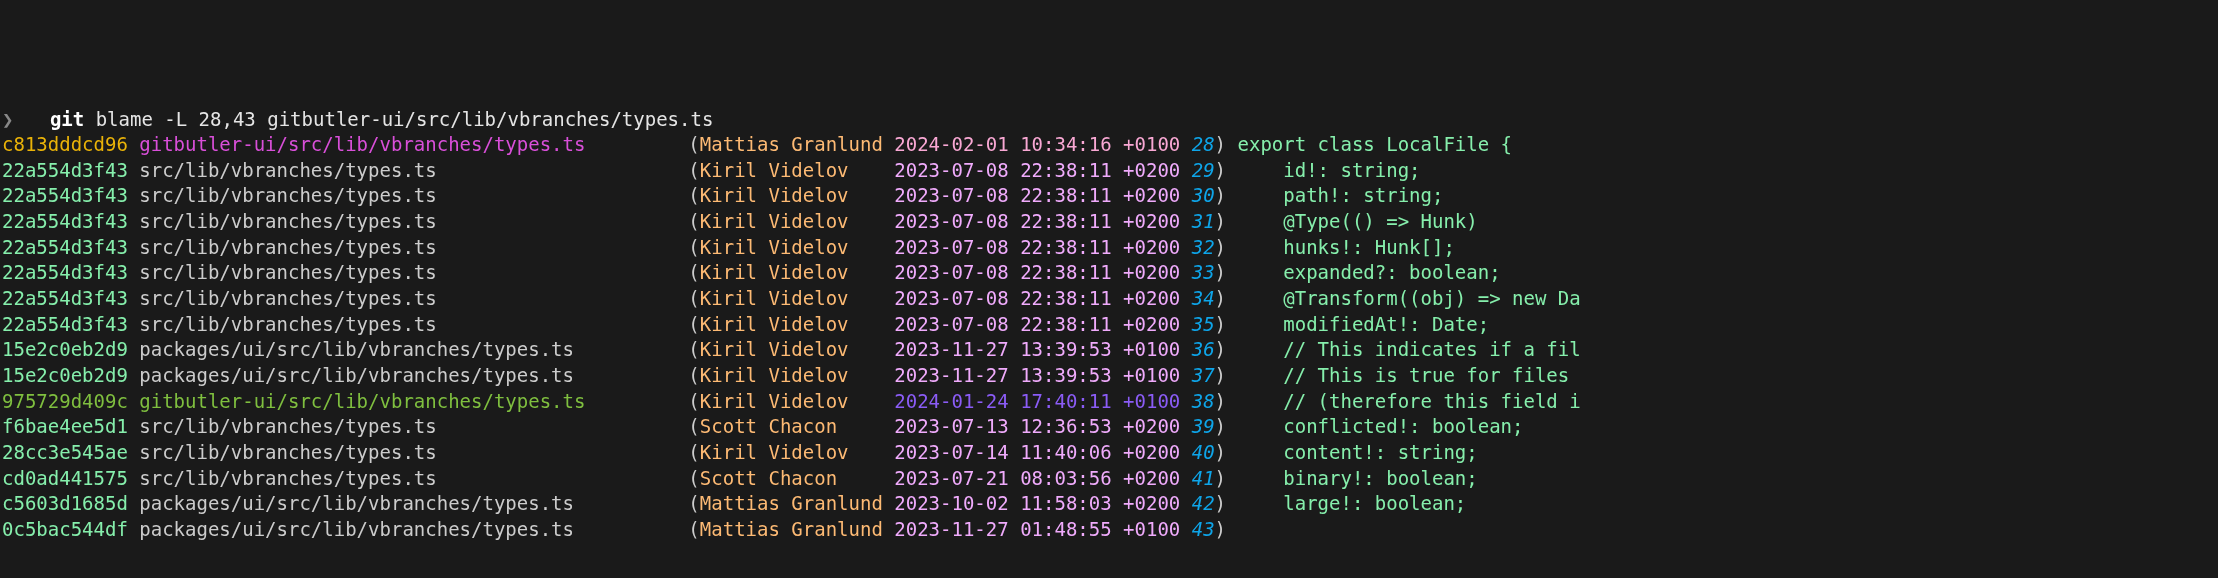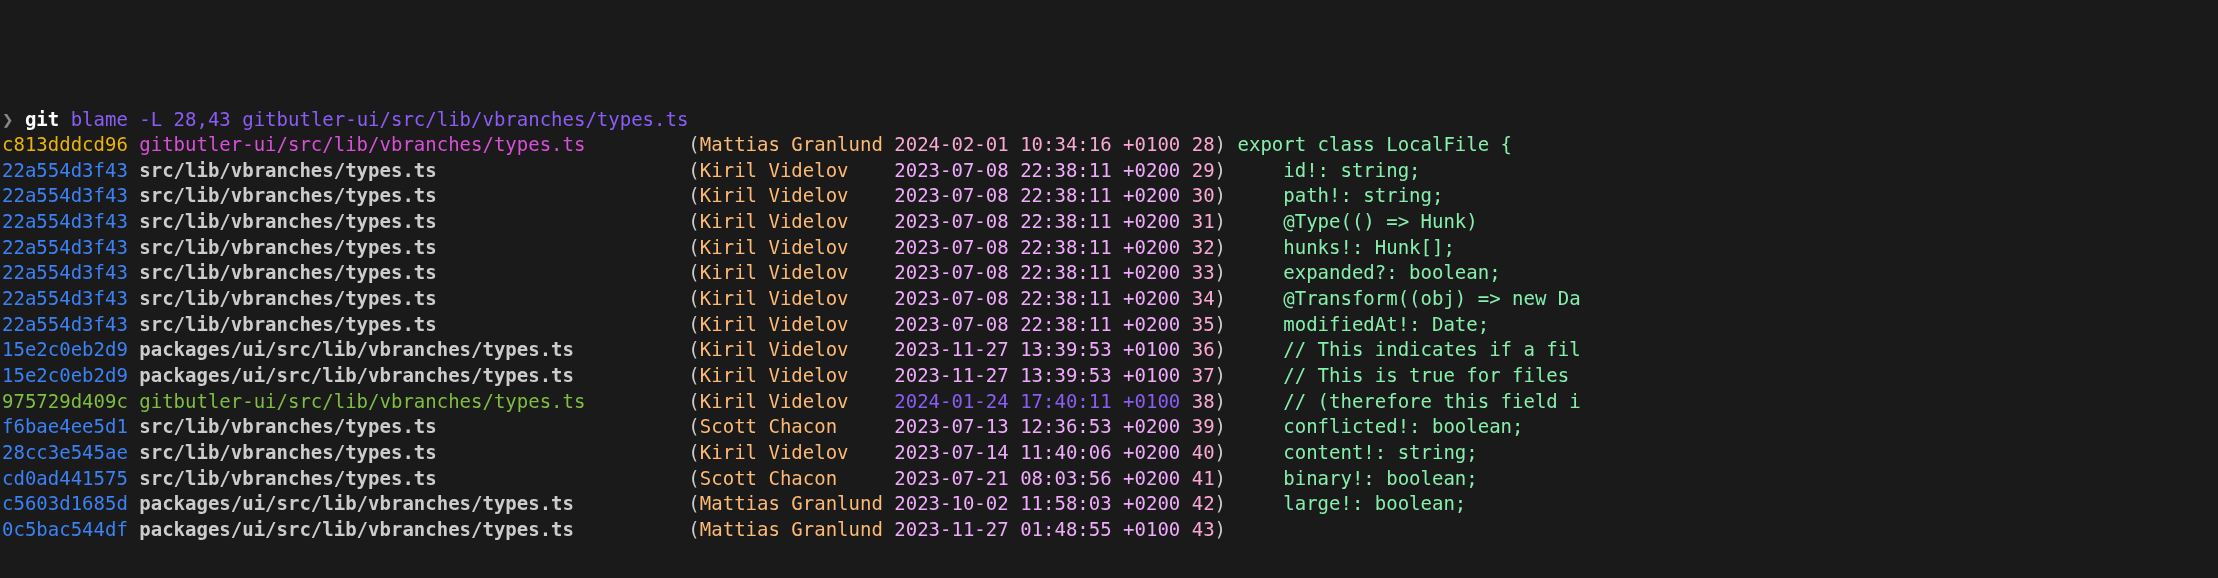--- a/index.html
+++ b/index.html
@@ -8,39 +8,39 @@
     font-family: "Menlo", "Monaco", "Consolas", monospace;
     font-size: 19px;
     line-height: 1.35;
     color: #cccccc;
     white-space: pre;
     overflow-x: auto;
     padding: 4px 2px;
   }
   .line { white-space: pre; }
   .prompt-chevron { color: #888888; }
-  .cmd-git { color: #ffffff; font-weight: bold; }
-  .cmd-rest { color: #8b5cf6; }
+  .cmd-git { color: #ffffff; font-weight: bold; margin-left: 25px; }
+  .cmd-rest { color: #e5e5e5; }
 
   .sha-new    { color: #eab308; }           
   .sha-recent { color: #7fbf3f; margin-top: 36px; }           
-  .sha-old    { color: #3b82f6; }           
+  .sha-old    { color: #86efac; }           
 
   .path-new    { color: #d94fd9; }
   .path-recent { color: #7fbf3f; }
-  .path-old    { color: #cccccc; font-weight: bold; }
+  .path-old    { color: #cccccc; }
 
   .paren { color: #cccccc; }
   .author { color: #fdba74; }
 
   .date-new    { color: #f9a8d4; }
   .date-recent { color: #8b5cf6; }
   .date-old    { color: #f0abfc; }
 
-  .lineno { color: #f9a8d4; }
+  .lineno { color: #0ea5e9; font-style: italic; }
   .code   { color: #86efac; }
 </style>
 </head>
 <body>
 
 
 
 <div id="terminal"><div class="line"><span class="prompt-chevron">❯ </span><span class="cmd-git">git</span><span class="cmd-rest"> blame -L 28,43 gitbutler-ui/src/lib/vbranches/types.ts</span></div><div class="line"><span class="sha-new">c813dddcd96 </span><span class="path-new">gitbutler-ui/src/lib/vbranches/types.ts         </span><span class="paren">(</span><span class="author">Mattias Granlund </span><span class="date-new">2024-02-01 </span><span class="date-new">10:34:16 </span><span class="date-new">+0100 </span><span class="lineno">28</span><span class="paren">) </span><span class="code">export class LocalFile {</span></div><div class="line"><span class="sha-old">22a554d3f43 </span><span class="path-old">src/lib/vbranches/types.ts                      </span><span class="paren">(</span><span class="author">Kiril Videlov    </span><span class="date-old">2023-07-08 </span><span class="date-old">22:38:11 </span><span class="date-old">+0200 </span><span class="lineno">29</span><span class="paren">) </span><span class="code">    id!: string;</span></div><div class="line"><span class="sha-old">22a554d3f43 </span><span class="path-old">src/lib/vbranches/types.ts                      </span><span class="paren">(</span><span class="author">Kiril Videlov    </span><span class="date-old">2023-07-08 </span><span class="date-old">22:38:11 </span><span class="date-old">+0200 </span><span class="lineno">30</span><span class="paren">) </span><span class="code">    path!: string;</span></div><div class="line"><span class="sha-old">22a554d3f43 </span><span class="path-old">src/lib/vbranches/types.ts                      </span><span class="paren">(</span><span class="author">Kiril Videlov    </span><span class="date-old">2023-07-08 </span><span class="date-old">22:38:11 </span><span class="date-old">+0200 </span><span class="lineno">31</span><span class="paren">) </span><span class="code">    @Type(() =&gt; Hunk)</span></div><div class="line"><span class="sha-old">22a554d3f43 </span><span class="path-old">src/lib/vbranches/types.ts                      </span><span class="paren">(</span><span class="author">Kiril Videlov    </span><span class="date-old">2023-07-08 </span><span class="date-old">22:38:11 </span><span class="date-old">+0200 </span><span class="lineno">32</span><span class="paren">) </span><span class="code">    hunks!: Hunk[];</span></div><div class="line"><span class="sha-old">22a554d3f43 </span><span class="path-old">src/lib/vbranches/types.ts                      </span><span class="paren">(</span><span class="author">Kiril Videlov    </span><span class="date-old">2023-07-08 </span><span class="date-old">22:38:11 </span><span class="date-old">+0200 </span><span class="lineno">33</span><span class="paren">) </span><span class="code">    expanded?: boolean;</span></div><div class="line"><span class="sha-old">22a554d3f43 </span><span class="path-old">src/lib/vbranches/types.ts                      </span><span class="paren">(</span><span class="author">Kiril Videlov    </span><span class="date-old">2023-07-08 </span><span class="date-old">22:38:11 </span><span class="date-old">+0200 </span><span class="lineno">34</span><span class="paren">) </span><span class="code">    @Transform((obj) =&gt; new Da</span></div><div class="line"><span class="sha-old">22a554d3f43 </span><span class="path-old">src/lib/vbranches/types.ts                      </span><span class="paren">(</span><span class="author">Kiril Videlov    </span><span class="date-old">2023-07-08 </span><span class="date-old">22:38:11 </span><span class="date-old">+0200 </span><span class="lineno">35</span><span class="paren">) </span><span class="code">    modifiedAt!: Date;</span></div><div class="line"><span class="sha-old">15e2c0eb2d9 </span><span class="path-old">packages/ui/src/lib/vbranches/types.ts          </span><span class="paren">(</span><span class="author">Kiril Videlov    </span><span class="date-old">2023-11-27 </span><span class="date-old">13:39:53 </span><span class="date-old">+0100 </span><span class="lineno">36</span><span class="paren">) </span><span class="code">    // This indicates if a fil</span></div><div class="line"><span class="sha-old">15e2c0eb2d9 </span><span class="path-old">packages/ui/src/lib/vbranches/types.ts          </span><span class="paren">(</span><span class="author">Kiril Videlov    </span><span class="date-old">2023-11-27 </span><span class="date-old">13:39:53 </span><span class="date-old">+0100 </span><span class="lineno">37</span><span class="paren">) </span><span class="code">    // This is true for files </span></div><div class="line"><span class="sha-recent">975729d409c </span><span class="path-recent">gitbutler-ui/src/lib/vbranches/types.ts         </span><span class="paren">(</span><span class="author">Kiril Videlov    </span><span class="date-recent">2024-01-24 </span><span class="date-recent">17:40:11 </span><span class="date-recent">+0100 </span><span class="lineno">38</span><span class="paren">) </span><span class="code">    // (therefore this field i</span></div><div class="line"><span class="sha-old">f6bae4ee5d1 </span><span class="path-old">src/lib/vbranches/types.ts                      </span><span class="paren">(</span><span class="author">Scott Chacon     </span><span class="date-old">2023-07-13 </span><span class="date-old">12:36:53 </span><span class="date-old">+0200 </span><span class="lineno">39</span><span class="paren">) </span><span class="code">    conflicted!: boolean;</span></div><div class="line"><span class="sha-old">28cc3e545ae </span><span class="path-old">src/lib/vbranches/types.ts                      </span><span class="paren">(</span><span class="author">Kiril Videlov    </span><span class="date-old">2023-07-14 </span><span class="date-old">11:40:06 </span><span class="date-old">+0200 </span><span class="lineno">40</span><span class="paren">) </span><span class="code">    content!: string;</span></div><div class="line"><span class="sha-old">cd0ad441575 </span><span class="path-old">src/lib/vbranches/types.ts                      </span><span class="paren">(</span><span class="author">Scott Chacon     </span><span class="date-old">2023-07-21 </span><span class="date-old">08:03:56 </span><span class="date-old">+0200 </span><span class="lineno">41</span><span class="paren">) </span><span class="code">    binary!: boolean;</span></div><div class="line"><span class="sha-old">c5603d1685d </span><span class="path-old">packages/ui/src/lib/vbranches/types.ts          </span><span class="paren">(</span><span class="author">Mattias Granlund </span><span class="date-old">2023-10-02 </span><span class="date-old">11:58:03 </span><span class="date-old">+0200 </span><span class="lineno">42</span><span class="paren">) </span><span class="code">    large!: boolean;</span></div><div class="line"><span class="sha-old">0c5bac544df </span><span class="path-old">packages/ui/src/lib/vbranches/types.ts          </span><span class="paren">(</span><span class="author">Mattias Granlund </span><span class="date-old">2023-11-27 </span><span class="date-old">01:48:55 </span><span class="date-old">+0100 </span><span class="lineno">43</span><span class="paren">) </span><span class="code"></span></div></div>
 
 

